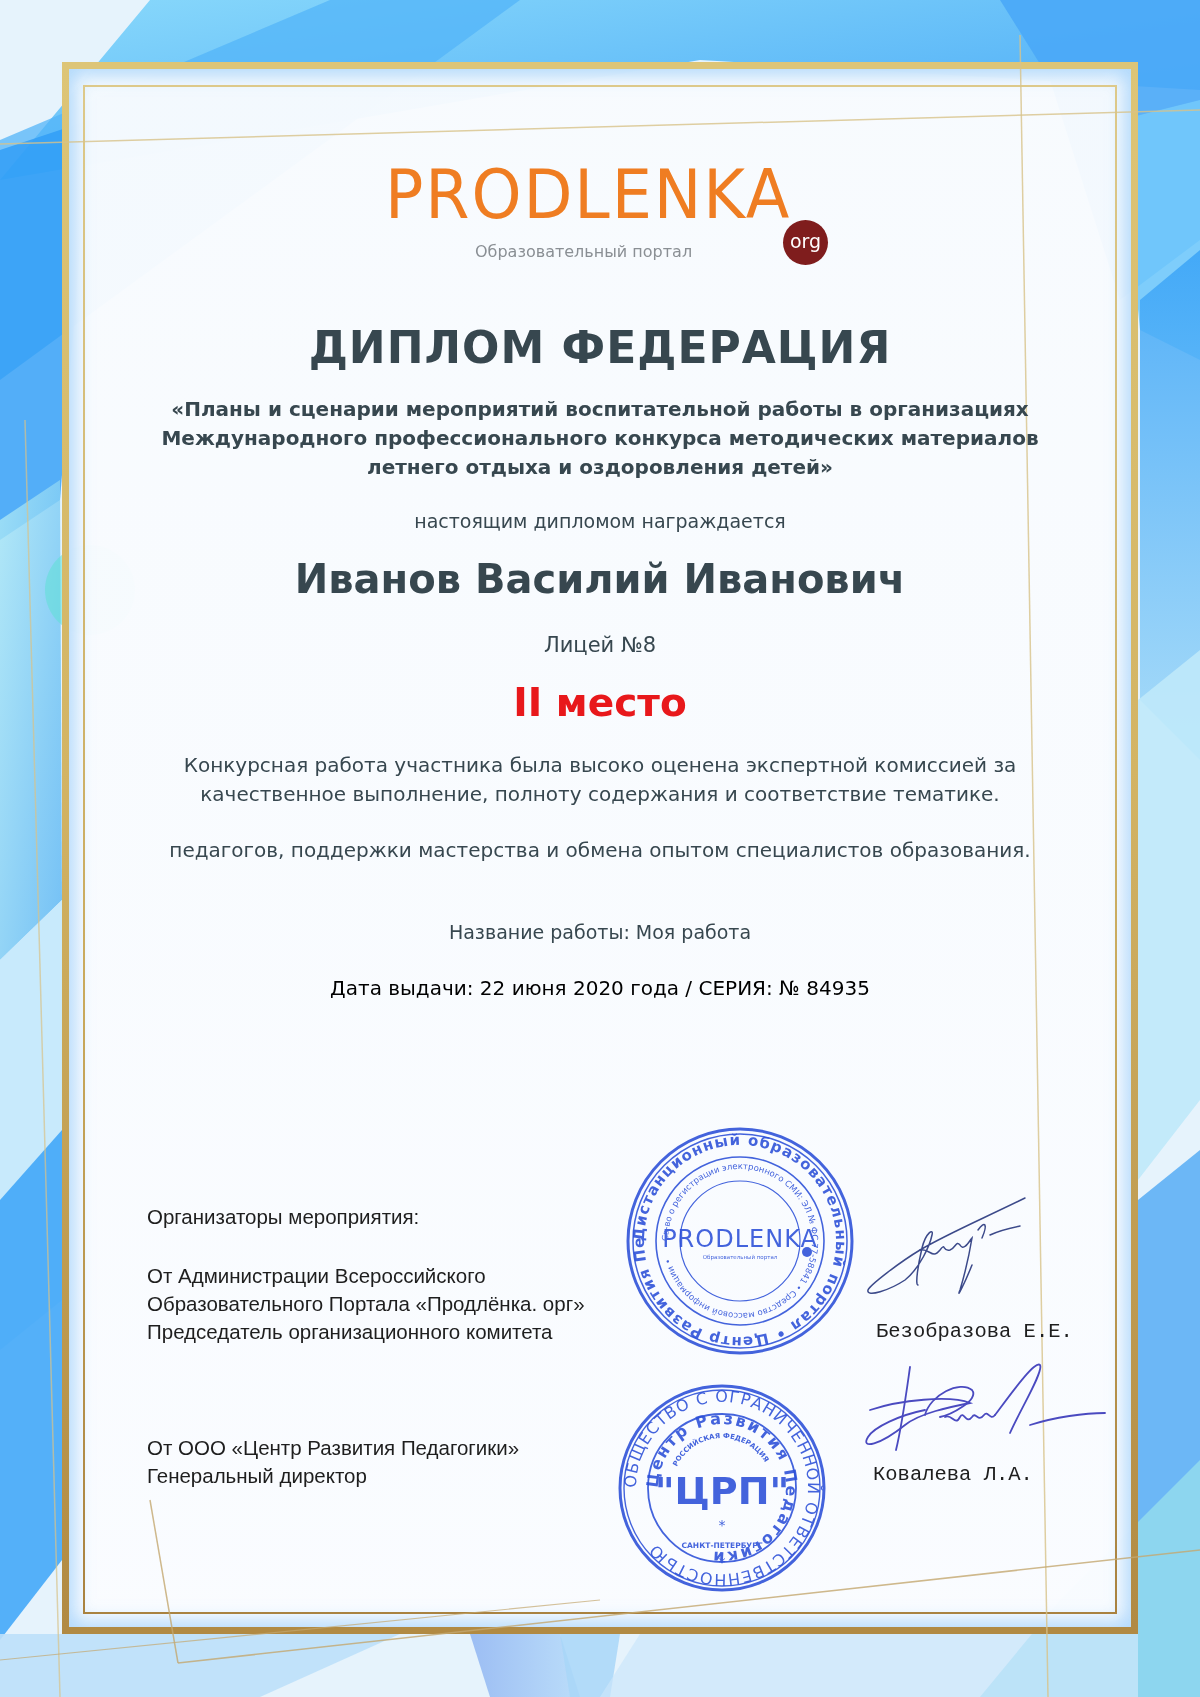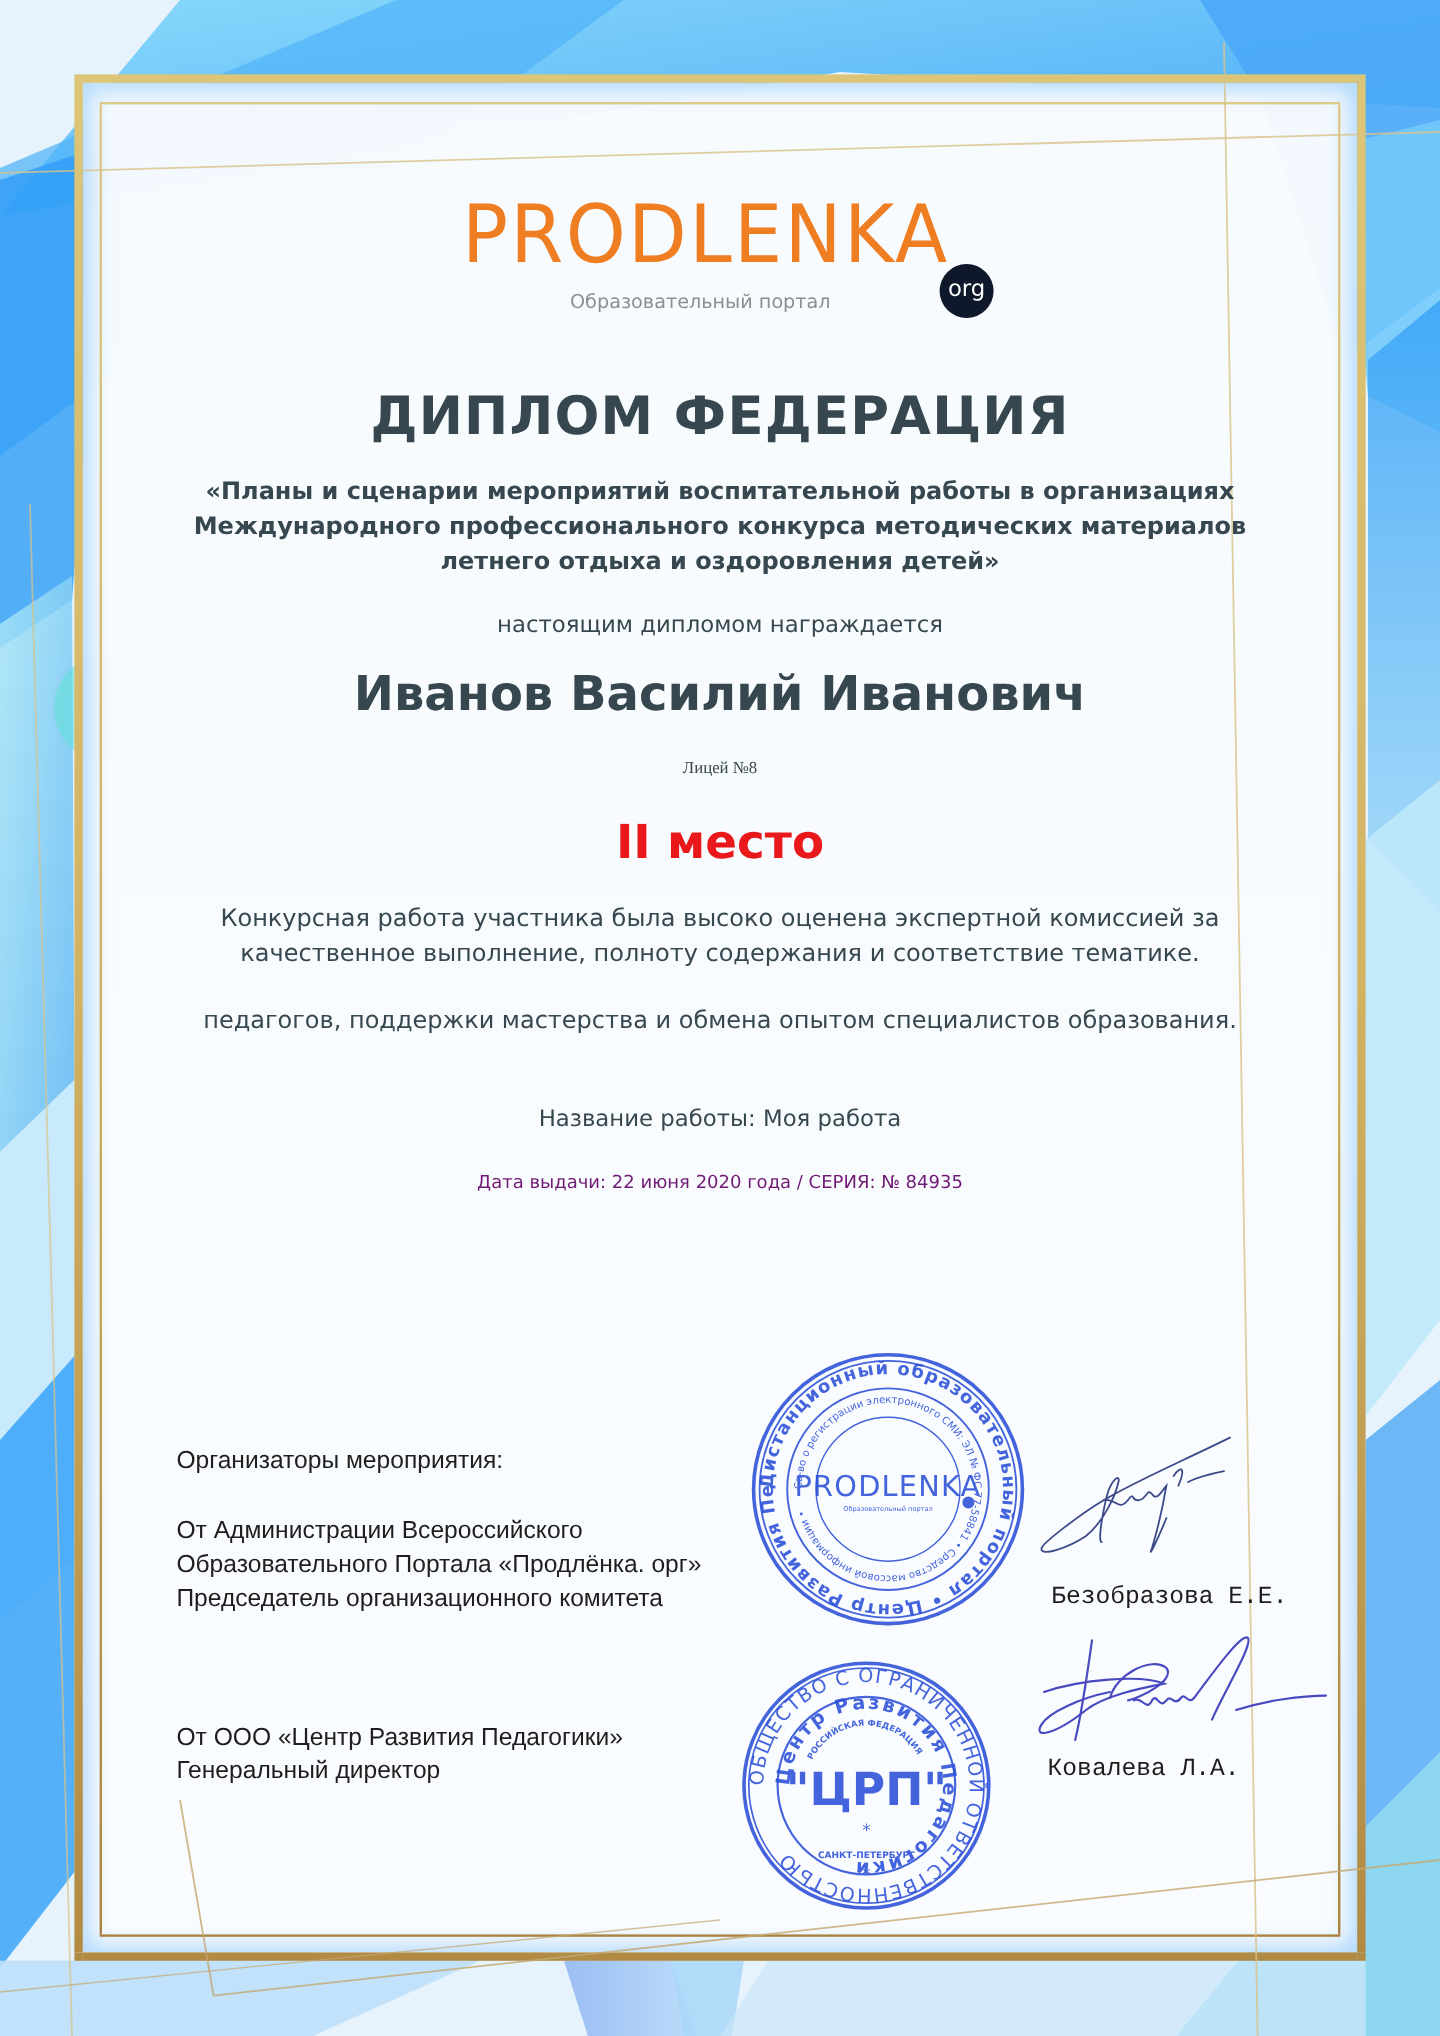--- a/index.html
+++ b/index.html
@@ -37,34 +37,34 @@
     position: absolute; left: 0; top: 0; font-family: "DejaVu Sans", sans-serif;
     font-size: 67px; font-weight: 400; letter-spacing: 2px; color: #ef7d22; line-height: 70px;
     transform: scaleX(0.95); transform-origin: left top;
   }
   .logo-sub {
     position: absolute; left: 90px; top: 82px; font-size: 16px; color: #8a8f94;
     font-family: "DejaVu Sans", sans-serif;
   }
   .logo-org {
     position: absolute; left: 398px; top: 60px; width: 45px; height: 45px; border-radius: 50%;
-    background: #0f172a; color: #fff; font-size: 19px; line-height: 42px; text-align: center;
+    background: #7f1d1d; color: #fff; font-size: 19px; line-height: 42px; text-align: center;
   }
 
   .title { top: 322px; font-size: 44px; font-weight: 700; letter-spacing: 1px; color: #37474f; }
   .subtitle { top: 395px; font-size: 20px; font-weight: 700; line-height: 29px; color: #37474f; }
   .awarded { top: 510px; font-size: 19px; color: #37474f; }
   .name { top: 556px; font-size: 40px; font-weight: 700; color: #37474f; }
-  .school { top: 633px; font-size: 14px; color: #37474f; font-family: Liberation Serif, serif; }
+  .school { top: 633px; font-size: 21px; color: #37474f; }
   .place { top: 680px; font-size: 39px; font-weight: 700; color: #e8181b; }
   .para { font-size: 20px; line-height: 29px; color: #37474f; }
   .para1 { top: 751px; }
   .para2 { top: 836px; }
   .work { top: 921px; font-size: 19px; color: #37474f; }
-  .issue { top: 976px; font-size: 15px; color: #701a75; }
+  .issue { top: 976px; font-size: 20px; color: #000000; }
 
   .org { position: absolute; left: 147px; font-family: "Liberation Sans", sans-serif; font-size: 20.5px; color: #1e1e1e; line-height: 28px; }
   .org-heading { top: 1203px; }
   .org-a { top: 1262px; }
   .org-b { top: 1434px; }
   .signer { position: absolute; font-family: Liberation Mono, monospace; font-size: 20.5px; color: #1e1e1e; }
   .signer-1 { left: 876px; top: 1320px; }
   .signer-2 { left: 873px; top: 1463px; }
 
   .stamp { position: absolute; z-index: 6; }

